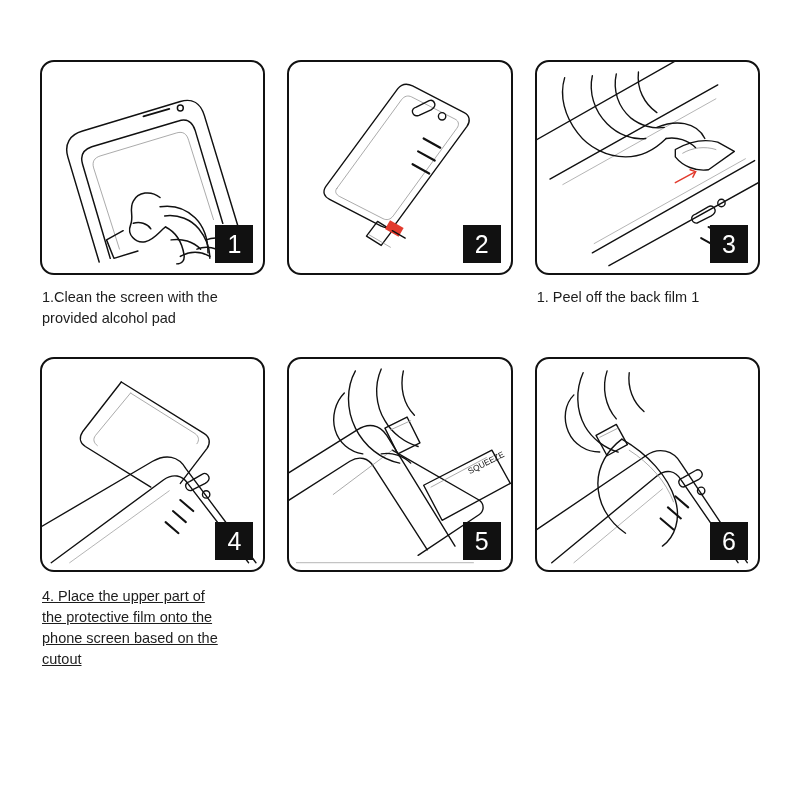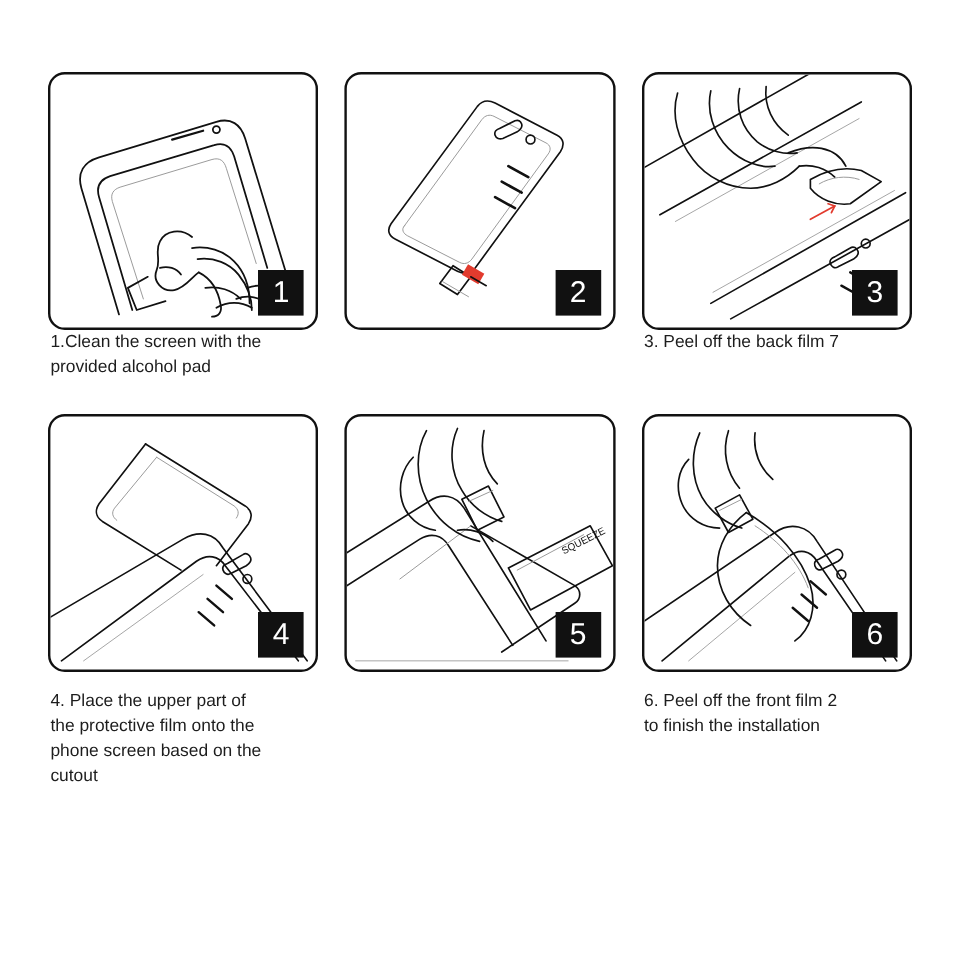--- a/index.html
+++ b/index.html
@@ -45,29 +45,29 @@
     background: #111;
     color: #fff;
     font-size: 25px;
     line-height: 38px;
     text-align: center;
     font-family: "Liberation Sans", sans-serif;
     font-weight: 400;
     letter-spacing: 0;
   }
   .caption {
-    margin-top: 0;
+    margin-top: 12px;
     font-size: 14.5px;
     line-height: 1.45;
     color: #1d1d1d;
     padding: 0 2px;
     white-space: pre-line;
   }
   .row2 { margin-top: 28px; }
-  .row2 .caption { margin-top: 14px; }
+  .row2 .caption { margin-top: 14px; text-decoration: underline; }
 </style>
 </head>
 <body>
 
 <div id="sheet">
 
   <div class="grid">
 
     <div class="step">
       <div class="panel">
@@ -159,21 +159,21 @@
             <path d="M150 88 C164 80 180 76 196 80 L214 90 L186 110 C172 112 158 106 150 96 Z"></path>
             <path d="M158 92 C168 86 182 84 194 88" stroke="#9a9a9a" stroke-width="0.9"></path>
           </g>
           <g stroke="#e23b2e" stroke-width="1.6" fill="none" stroke-linecap="round">
             <path d="M150 124 L172 112"></path>
             <path d="M166 110 L172 112 L169 118"></path>
           </g>
         </svg>
         <div class="badge">3</div>
       </div>
-      <div class="caption">3. Peel off the back film 7</div>
+      <div class="caption">1. Peel off the back film 1</div>
     </div>
   </div>
 
   <div class="grid row2">
 
     <div class="step">
       <div class="panel">
         <svg viewBox="0 0 240 215">
           <g fill="none" stroke="#111" stroke-width="1.5" stroke-linecap="round" stroke-linejoin="round">
 
@@ -255,18 +255,16 @@
             <path d="M50 8 C42 26 42 48 52 66 C60 80 74 90 88 94"></path>
             <path d="M76 6 C70 24 74 44 86 58"></path>
             <path d="M100 8 C98 24 104 40 116 50"></path>
             <path d="M40 32 C30 42 28 58 34 72 C40 86 54 94 68 94"></path>
             <path d="M64 76 L86 64 L98 86 L76 98 Z"></path>
             <path d="M68 78 L88 68" stroke="#9a9a9a" stroke-width="0.9"></path>
           </g>
         </svg>
         <div class="badge">6</div>
       </div>
-      <div class="caption">6. Peel off the front film 2
-to finish the installation</div>
     </div>
   </div>
 
 </div>
 
 </body></html>

